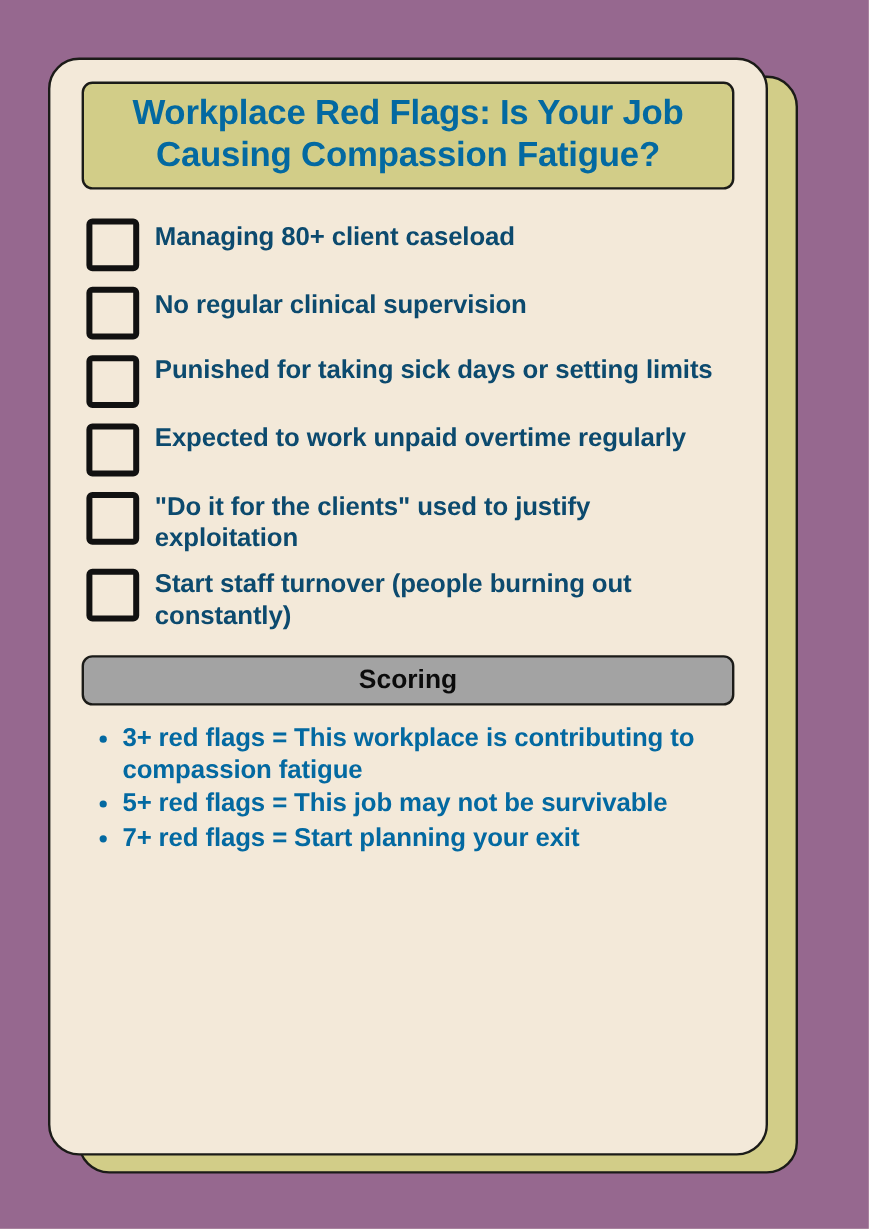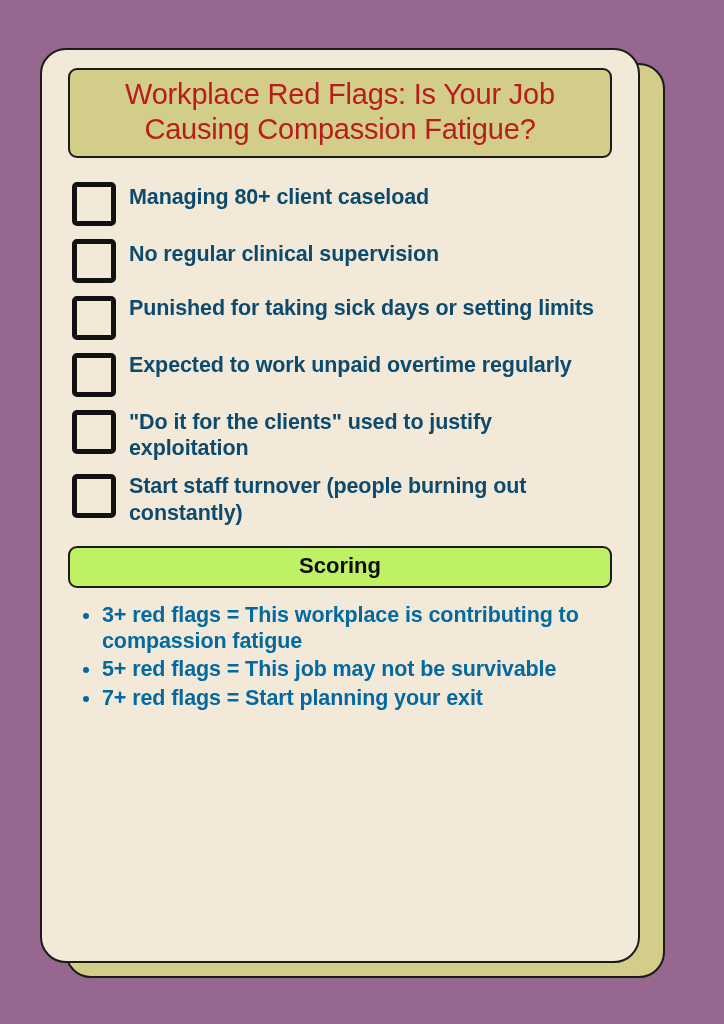--- a/index.html
+++ b/index.html
@@ -51,22 +51,22 @@
     background: #d2cd88;
     border: 2px solid #1b1b18;
     border-radius: 9px;
     padding: 7px 14px 10px 14px;
     text-align: center;
   }
   .title-box .title-text {
     display: block;
     font-size: 29px;
     line-height: 1.19;
-    font-weight: normal;
-    color: #b91c1c;
+    font-weight: bold;
+    color: #0369a1;
     letter-spacing: -0.2px;
   }
 
   .checklist {
     margin-top: 22px;
     padding: 0 4px 0 4px;
   }
 
   .check-row {
     display: flex;
@@ -94,21 +94,21 @@
     color: #0c4a6e;
     padding-top: 4px;
     letter-spacing: -0.1px;
   }
 
   
   .check-row.tight .check-label { padding-top: 1px; }
 
   .scoring-box {
     margin-top: 20px;
-    background: #bef264;
+    background: #a3a3a3;
     border: 2px solid #1b1b18;
     border-radius: 9px;
     padding: 5px 14px 7px 14px;
     text-align: center;
   }
   .scoring-box .scoring-title {
     font-size: 22px;
     font-weight: bold;
     color: #0b0b0b;
   }

